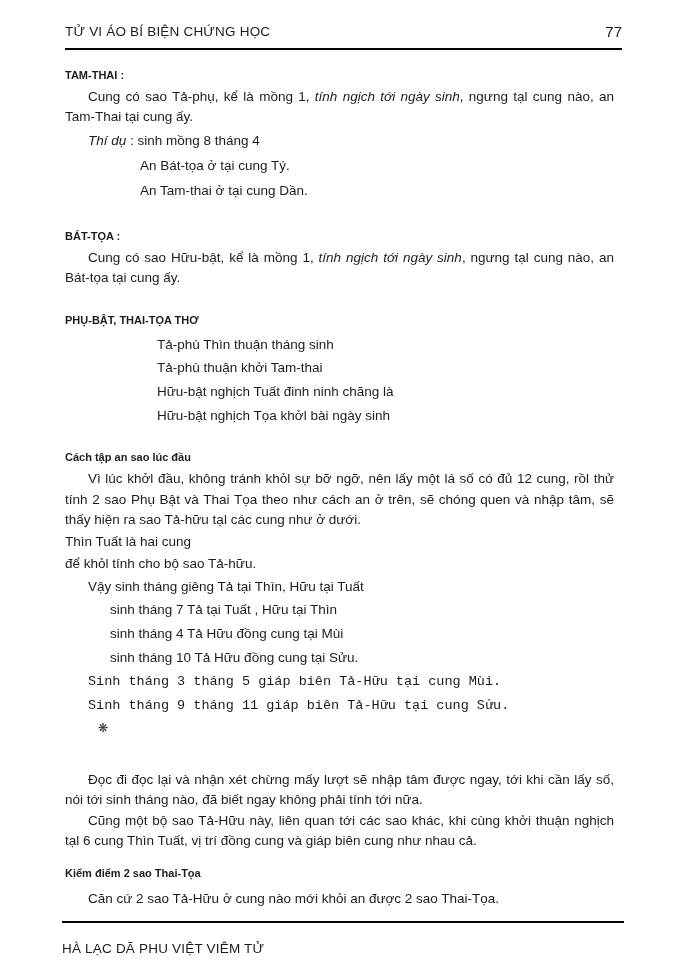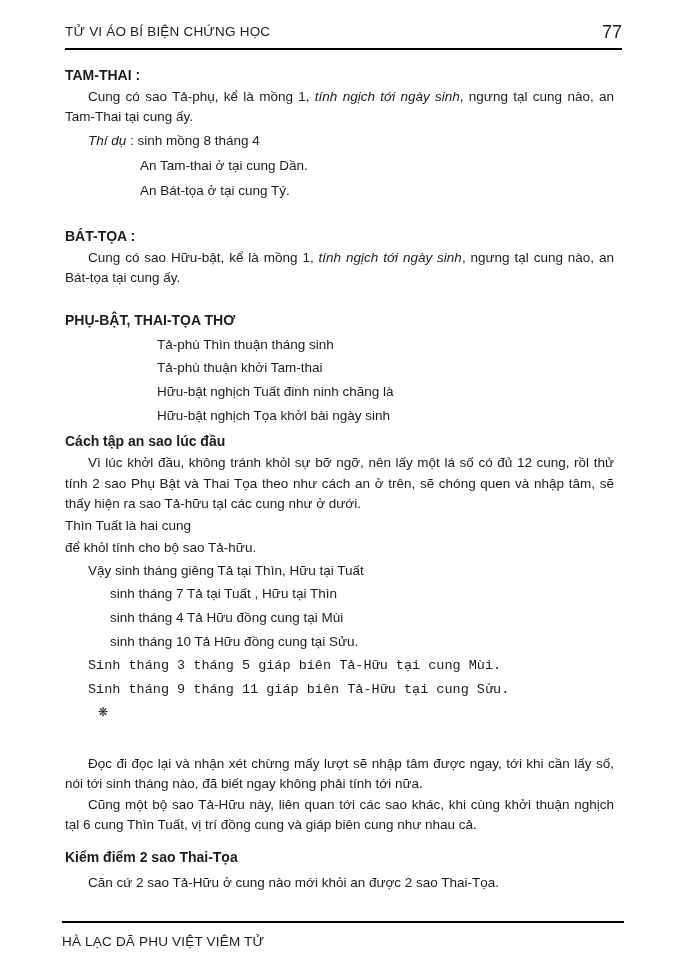--- a/index.html
+++ b/index.html
@@ -30,33 +30,33 @@
     justify-content: space-between;
     align-items: flex-end;
     border-bottom: 2px solid #000;
     padding-bottom: 5px;
   }
   .page-header .title {
     font-size: 13.5px;
     letter-spacing: 0.2px;
   }
   .page-header .pageno {
-    font-size: 18px;
+    font-size: 15px;
   }
   
   .h {
     font-weight: bold;
     margin: 0;
-    font-size: 14px;
+    font-size: 11px;
     line-height: 21px;
   }
   .h-tamthai   { margin-top: 15px; }
   .h-battoa    { margin-top: 23px; }
   .h-tho       { margin-top: 21px; }
-  .h-cachtap   { margin-top: 4px; }
+  .h-cachtap   { margin-top: 20px; }
   .h-kiemdiem  { margin-top: 11px; }
 
   .para {
     margin: 1px 8px 0 0;
     text-align: justify;
     text-indent: 23px;
   }
   .line { margin: 0; }
 
   .example-line {
@@ -102,40 +102,40 @@
 
   .it { font-style: italic; }
 
   
   .page-footer {
     position: absolute;
     left: 62px;
     right: 62px;
     top: 921px;
     border-top: 2px solid #000;
-    padding-top: 9px;
+    padding-top: 16px;
     font-size: 13.5px;
     letter-spacing: 0.2px;
   }
 </style>
 </head>
 <body>
 
 <div class="page">
 
   <div class="page-header">
     <span class="title">TỬ VI ÁO BÍ BIỆN CHỨNG HỌC</span>
     <span class="pageno">77</span>
   </div>
 
   <p class="h h-tamthai">TAM-THAI :</p>
   <p class="para"><span>Cung có sao Tả-phụ, kể là mồng 1, </span><span class="it">tính ngịch tới ngày sinh</span><span>, ngưng tạl cung nào, an Tam-Thai tại cung ấy.</span></p>
   <p class="example-line"><span class="it">Thí dụ</span><span> : sinh mồng 8 tháng 4</span></p>
+  <p class="an-line">An Bát-tọa ở tại cung Tý.</p>
   <p class="an-line">An Tam-thai ở tại cung Dần.</p>
-  <p class="an-line">An Bát-tọa ở tại cung Tý.</p>
 
   <p class="h h-battoa">BÁT-TỌA :</p>
   <p class="para"><span>Cung có sao Hữu-bật, kể là mồng 1, </span><span class="it">tính ngịch tới ngày sinh</span><span>, ngưng tạl cung nào, an Bát-tọa tại cung ấy.</span></p>
 
   <p class="h h-tho">PHỤ-BẬT, THAI-TỌA THƠ</p>
   <div class="poem-block">
     <p class="poem-line">Tả-phù Thìn thuận tháng sinh</p>
     <p class="poem-line">Tả-phù thuận khởi Tam-thai</p>
     <p class="poem-line">Hữu-bật nghịch Tuất đinh ninh chăng là</p>
     <p class="poem-line">Hữu-bật nghịch Tọa khởl bài ngày sinh</p>

